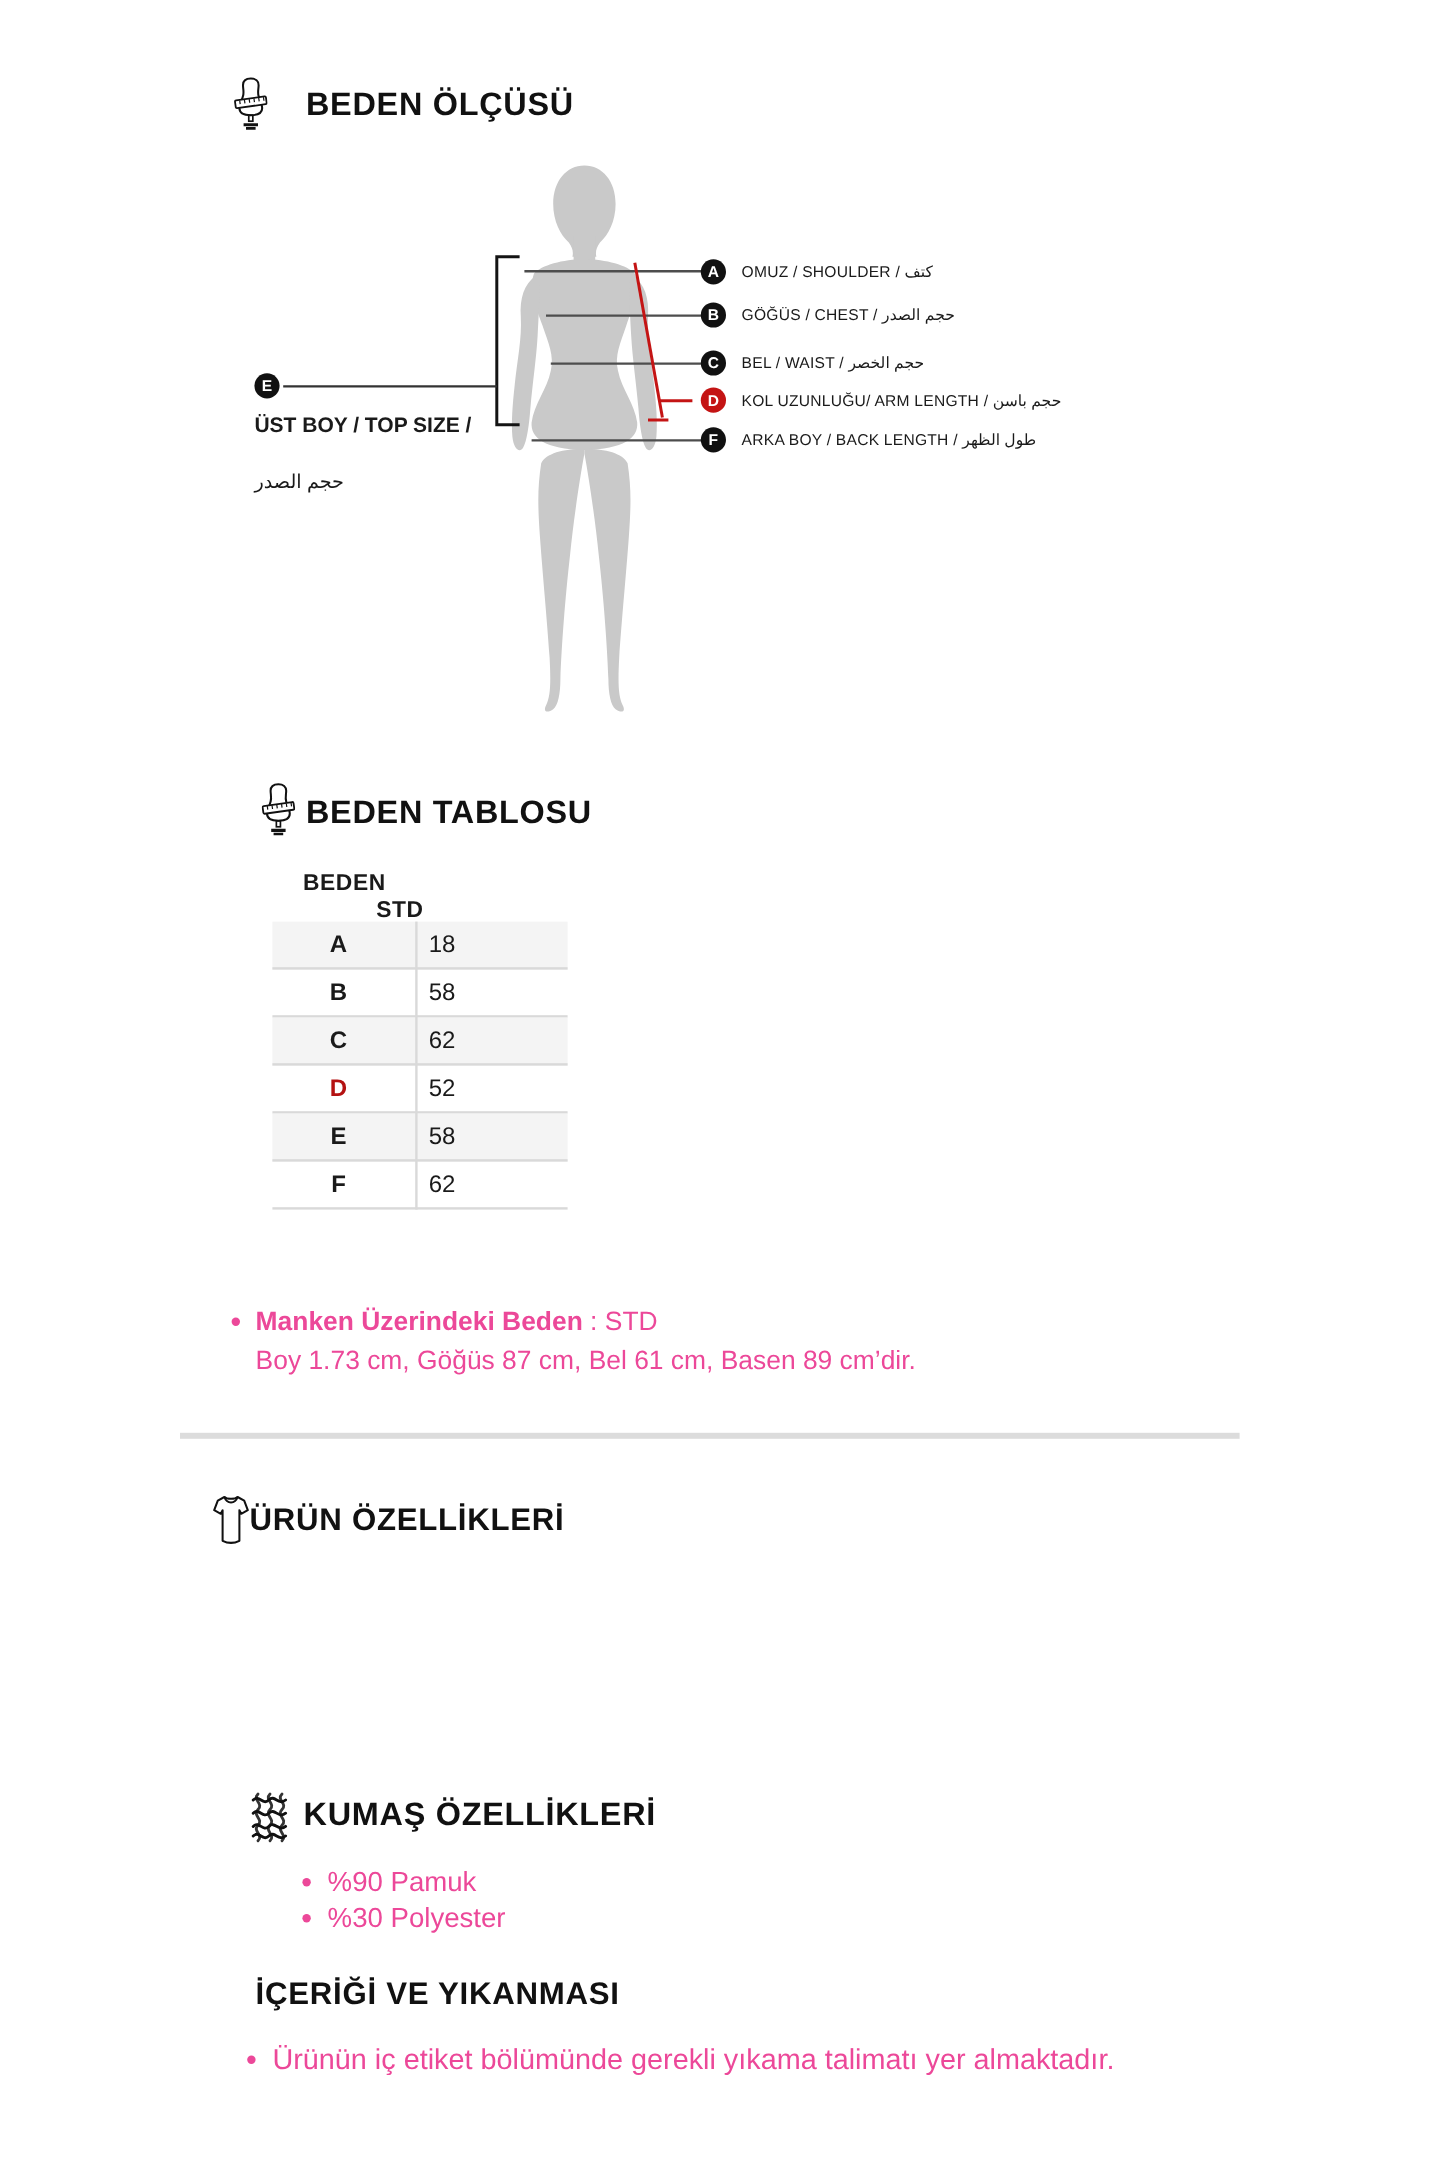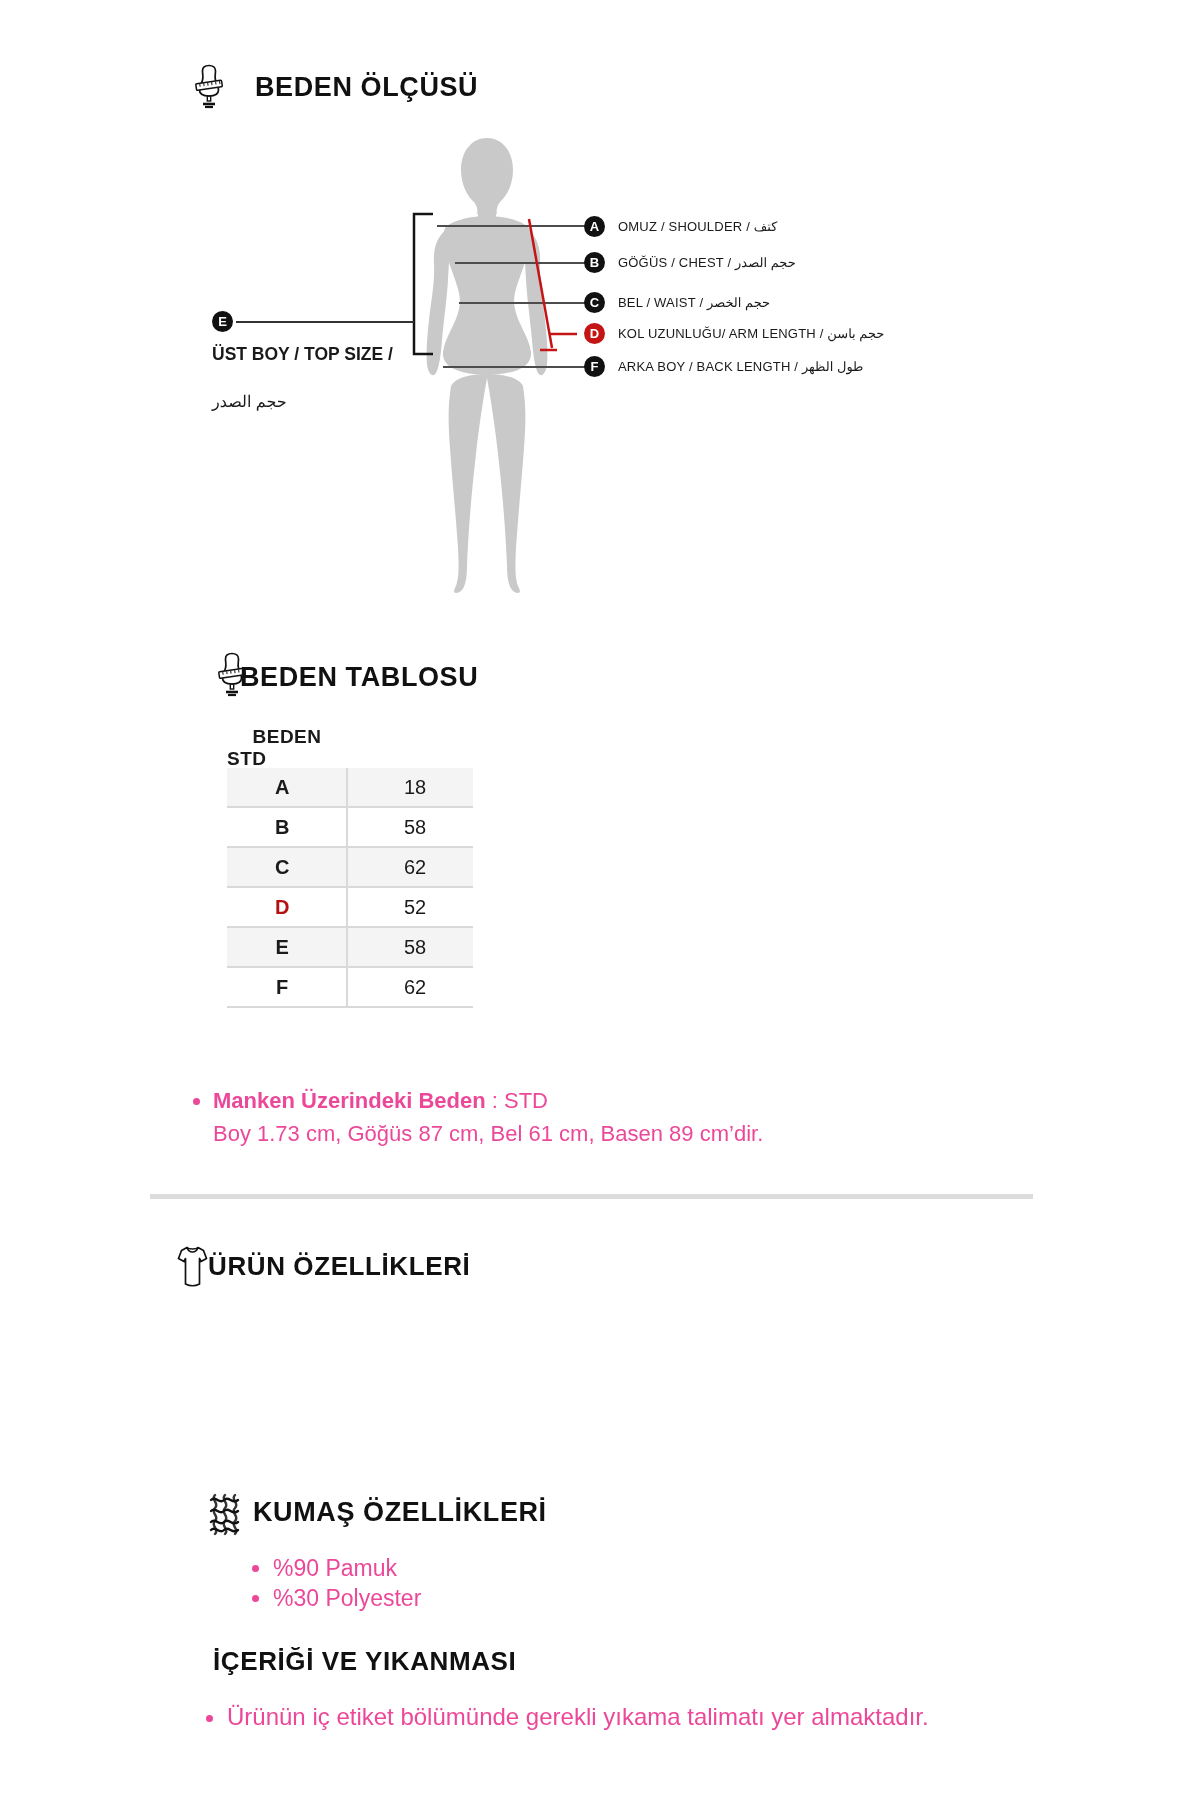--- a/index.html
+++ b/index.html
@@ -11,21 +11,21 @@
           display:flex;align-items:center;justify-content:center;font-size:13px;font-weight:700;z-index:2;}
   .marker.red{background:#c41414;}
   .diag-label{position:absolute;left:618px;height:22px;line-height:22px;font-size:13px;font-weight:400;
               letter-spacing:0.2px;white-space:nowrap;z-index:2;}
   .bullets{margin:0;padding:0 0 0 32px;list-style:disc;}
   .bullets li{color:#ec4899;}
   .tbl-row{position:absolute;left:227px;width:246px;height:38px;border-bottom:2px solid #d9d9d9;
            display:flex;align-items:center;}
   .tbl-row.alt{background:#f4f4f4;}
   .cell-a{width:120px;text-align:center;font-size:20px;font-weight:600;}
-  .cell-b{width:126px;text-align:center;font-size:20px;font-weight:500;padding-left:20px;}
+  .cell-b{width:126px;text-align:left;font-size:20px;font-weight:500;padding-left:20px;}
   .red-text{color:#b41212;}
   svg{display:block;}
 </style>
 </head>
 <body>
 
 <div id="page">
 
   <div class="abs" style="left:195px;top:64px;">
     <svg width="28" height="46" viewBox="0 0 28 46">
@@ -90,25 +90,25 @@
       <path d="M14,1.5 C10,1.5 7.5,3.5 7.5,7 C7.5,10 8.5,13 7.5,16 C6.5,20 4.5,23 4.5,26 C4.5,30 8.5,32 14,32 C19.5,32 23.5,30 23.5,26 C23.5,23 21.5,20 20.5,16 C19.5,13 20.5,10 20.5,7 C20.5,3.5 18,1.5 14,1.5 Z" fill="none" stroke="#111" stroke-width="1.7"></path>
       <g transform="rotate(-8 14 21)">
         <rect x="1" y="18" width="26" height="6.5" rx="1" fill="#fff" stroke="#111" stroke-width="1.5"></rect>
         <path d="M5,18.5 v3 M9,18.5 v3 M13,18.5 v3 M17,18.5 v3 M21,18.5 v3 M25,18.5 v3" stroke="#111" stroke-width="1"></path>
       </g>
       <rect x="12.3" y="32" width="3.4" height="5" fill="none" stroke="#111" stroke-width="1.4"></rect>
       <path d="M8,40 h12" stroke="#111" stroke-width="2.6"></path>
       <path d="M10,43 h8" stroke="#111" stroke-width="2.2"></path>
     </svg>
   </div>
-  <div class="abs sec-title" style="left:240px;top:662px;text-align:right;">BEDEN TABLOSU</div>
+  <div class="abs sec-title" style="left:255px;top:662px;text-align:right;">BEDEN TABLOSU</div>
 
   <div class="abs" style="left:227px;top:726px;width:246px;display:flex;flex-direction:column;">
     <div style="width:120px;text-align:center;font-size:19px;font-weight:700;letter-spacing:0.5px;">BEDEN</div>
-    <div style="width:126px;text-align:left;font-size:19px;font-weight:700;letter-spacing:0.5px;">STD</div>
+    <div style="width:126px;text-align:right;font-size:19px;font-weight:700;letter-spacing:0.5px;">STD</div>
   </div>
 
   <div class="tbl-row alt" style="top:768px;">
     <div class="cell-a">A</div>
     <div class="cell-b">18</div>
   </div>
   <div class="tbl-row" style="top:808px;">
     <div class="cell-a">B</div>
     <div class="cell-b">58</div>
   </div>

